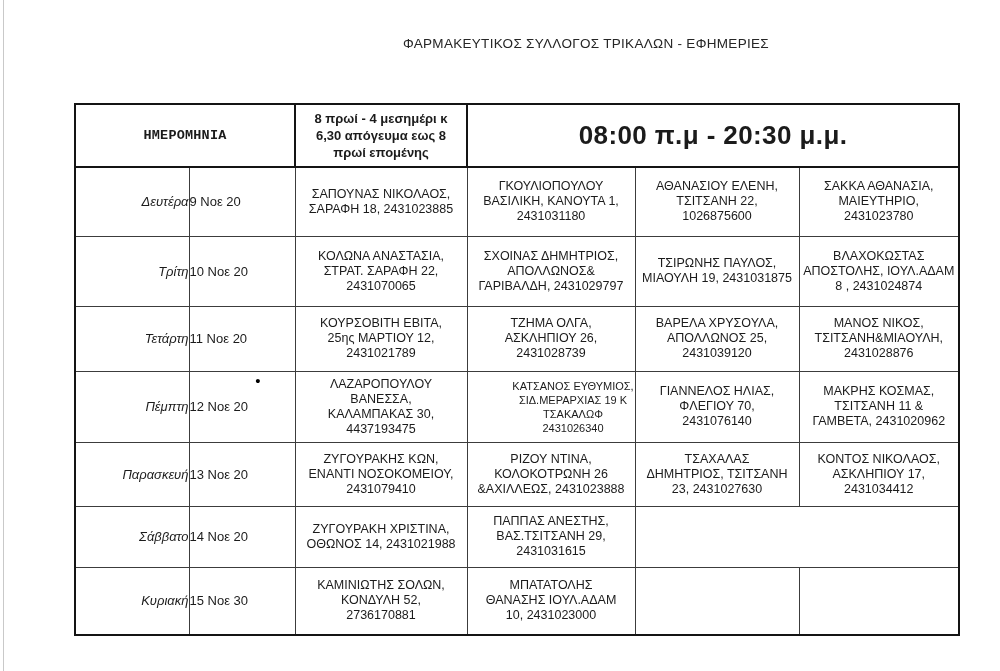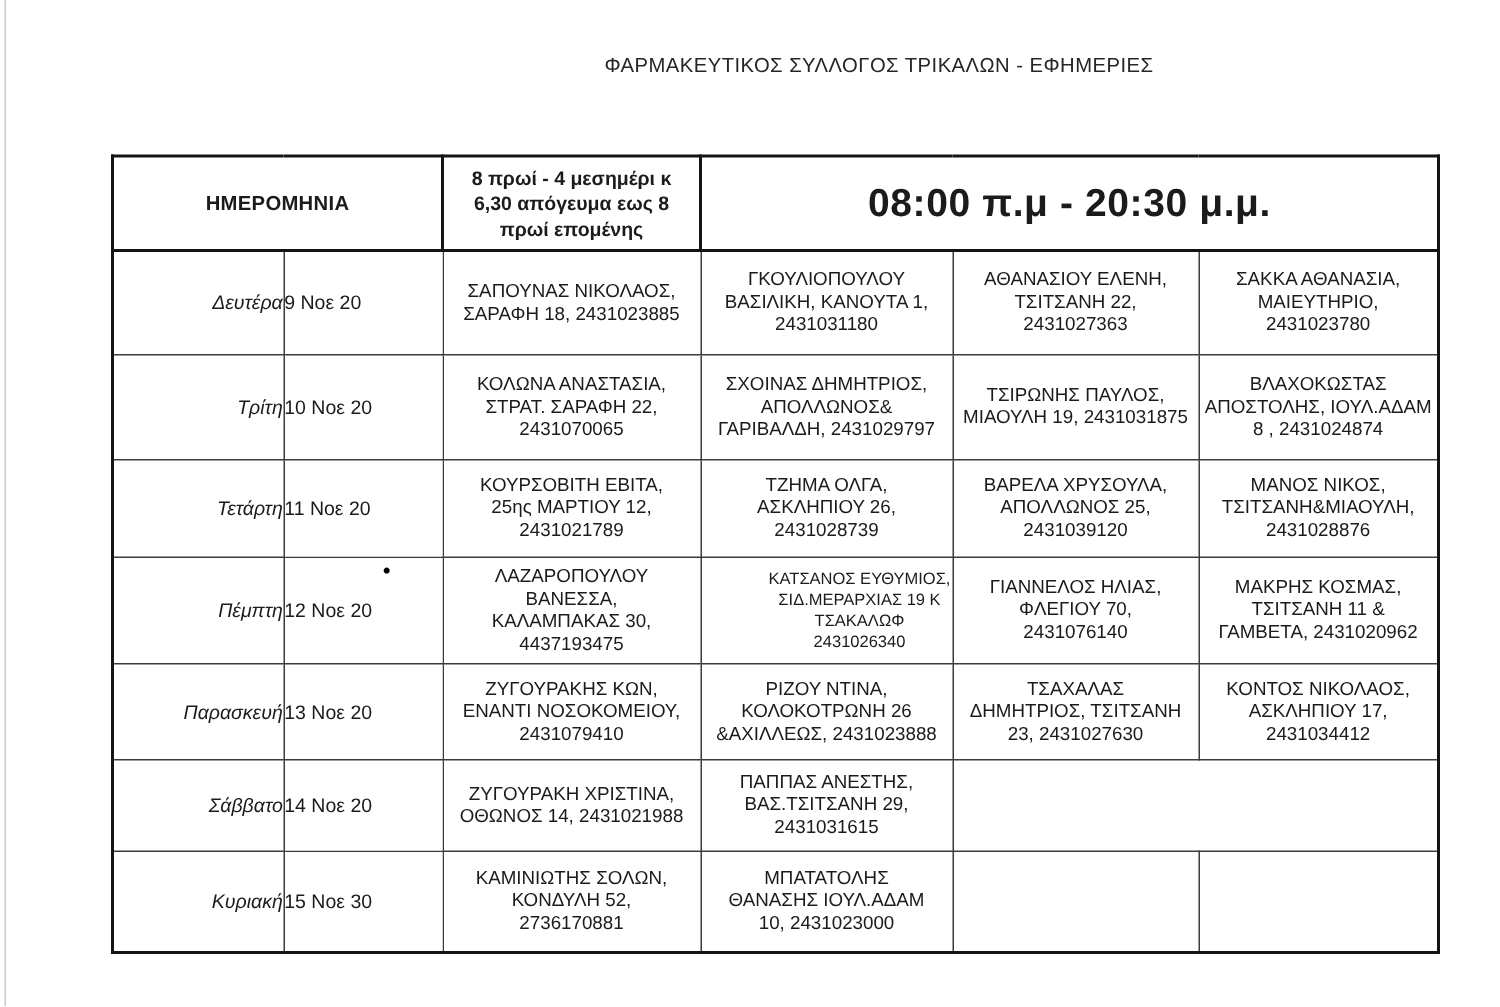--- a/index.html
+++ b/index.html
@@ -16,21 +16,21 @@
     position:absolute;left:74px;top:103px;
     border-collapse:collapse;table-layout:fixed;
     border:2px solid #141414;
   }
   table.duty th, table.duty td{vertical-align:middle;overflow:hidden;padding:0;}
   table.duty th{border:2px solid #141414;font-weight:bold;background:#fff;}
   table.duty td{border:1px solid #3c3c3c;background:#fff;}
   tr.rh{height:63px;}
   tr.r0{height:69px;} tr.r1{height:70px;} tr.r2{height:65px;} tr.r3{height:71px;}
   tr.r4{height:64px;} tr.r5{height:61px;} tr.r6{height:68px;}
-  .h-date{font-size:13.5px;text-align:center;letter-spacing:.2px;}
+  .h-date{font-size:13.5px;text-align:center;letter-spacing:.2px;font-family:Liberation Mono, monospace;}
   .h-shift1{font-size:13px;line-height:17px;white-space:pre-line;text-align:center;border-radius:22px;}
   .h-shift2{font-size:26px;text-align:center;letter-spacing:.4px;}
   td.day{text-align:right;font-size:13px;padding-right:2px;font-style:italic;}
   td.date{text-align:left;font-size:13px;padding-left:6px;position:relative;}
   td.ph{text-align:center;font-size:12.5px;line-height:15px;white-space:pre-line;padding:2px 1px;}
   td.ph.small{font-size:11px;line-height:14px;padding-left:44px;}
   .bullet{position:absolute;top:1px;right:34px;font-size:15px;line-height:15px;color:#000;}
 </style>
 </head>
 <body>
@@ -61,21 +61,21 @@
     <tr class="r0">
       <td class="day">Δευτέρα</td>
       <td class="date">9 Νοε 20</td>
       <td class="ph">ΣΑΠΟΥΝΑΣ ΝΙΚΟΛΑΟΣ,
 ΣΑΡΑΦΗ 18, 2431023885</td>
       <td class="ph">ΓΚΟΥΛΙΟΠΟΥΛΟΥ
 ΒΑΣΙΛΙΚΗ, ΚΑΝΟΥΤΑ  1,
 2431031180</td>
       <td class="ph">ΑΘΑΝΑΣΙΟΥ ΕΛΕΝΗ,
 ΤΣΙΤΣΑΝΗ 22,
-2431027363</td>
+1026875600</td>
       <td class="ph">ΣΑΚΚΑ ΑΘΑΝΑΣΙΑ,
 ΜΑΙΕΥΤΗΡΙΟ,
 2431023780</td>
     </tr>
 
     <tr class="r1">
       <td class="day">Τρίτη</td>
       <td class="date">10 Νοε 20</td>
       <td class="ph">ΚΟΛΩΝΑ ΑΝΑΣΤΑΣΙΑ,
 ΣΤΡΑΤ. ΣΑΡΑΦΗ 22,

